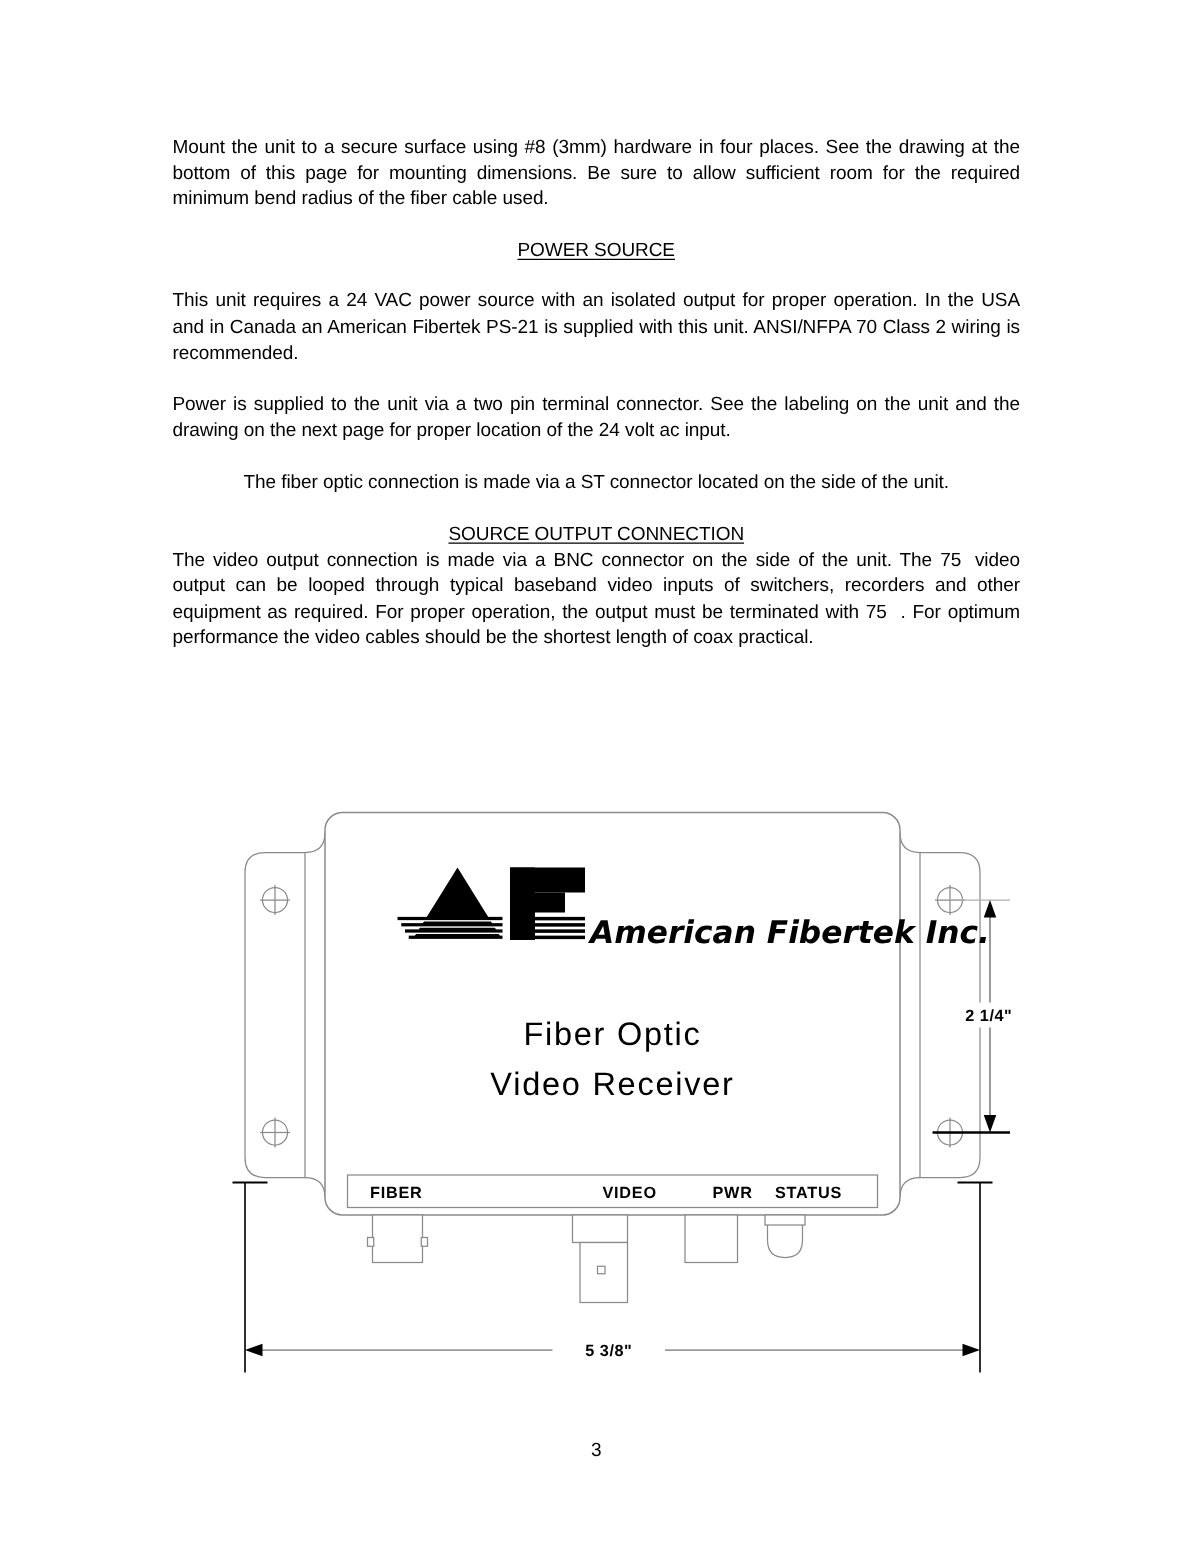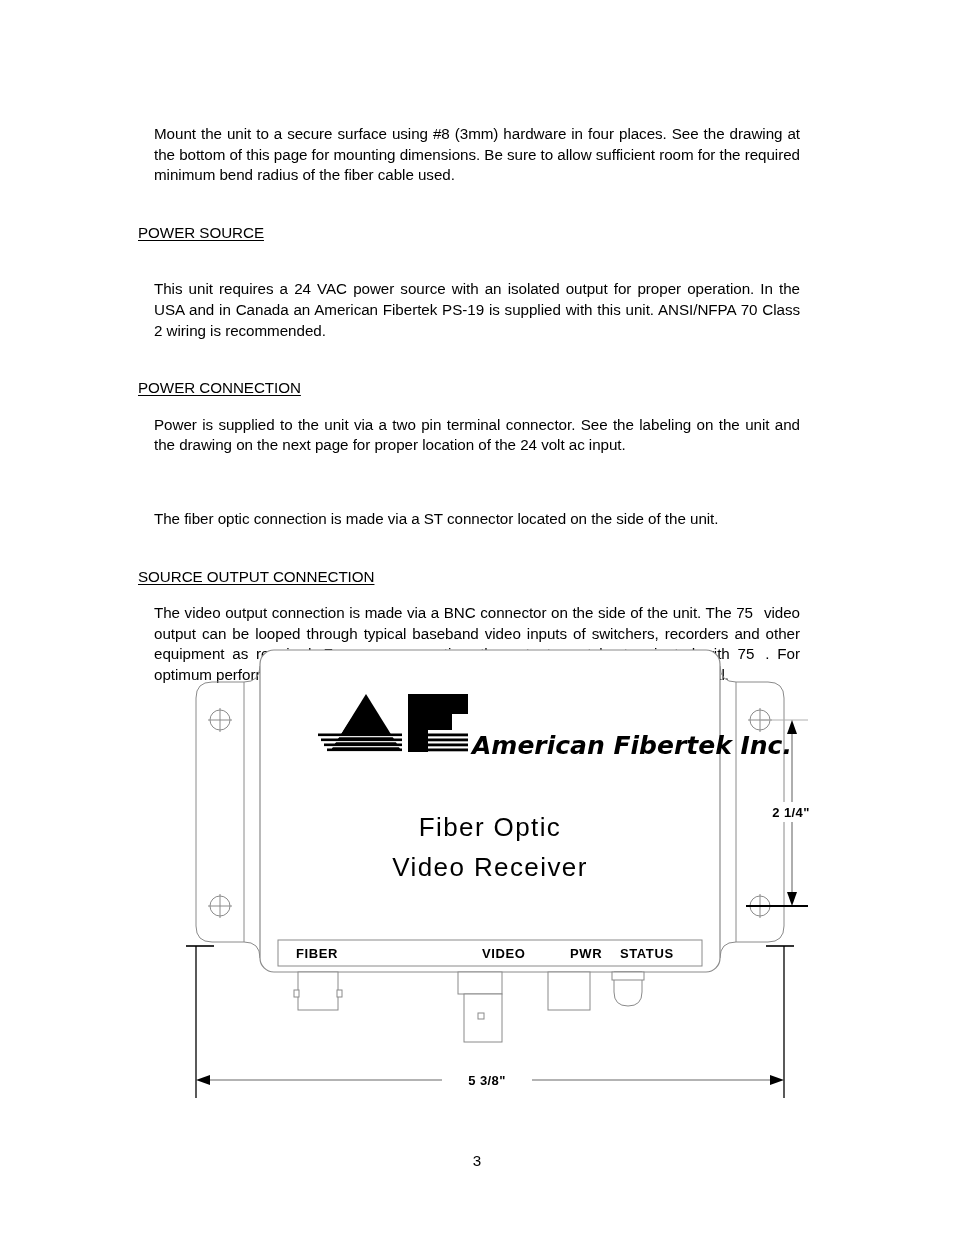--- a/index.html
+++ b/index.html
@@ -19,38 +19,39 @@
     background: #ffffff;
     overflow: hidden;
   }
   .content {
     position: absolute;
     left: 138px;
     top: 108px;
     width: 678px;
   }
   p.body-text {
-    margin: 16px;
+    margin: 0;
     font-size: 15.2px;
     line-height: 20.6px;
     text-align: justify;
     text-justify: inter-word;
     letter-spacing: -0.05px;
   }
   p.body-text.nojustify {
-    text-align: left;
+    text-align: center;
   }
   h2.section-heading {
     margin: 0;
     font-size: 15.2px;
     line-height: 20.6px;
     font-weight: normal;
     text-decoration: underline;
     text-underline-offset: 2px;
     letter-spacing: -0.05px;
+    text-align: center;
   }
   .gap-lg { height: 21px; }
   .gap-md { height: 20px; }
   .ohm-blank { display: inline-block; width: 11px; }
 
   
   .drawing-wrap {
     position: absolute;
     left: 170px;
     top: 636px;
@@ -83,25 +84,24 @@
   <div class="content">
 
     <p class="body-text">Mount the unit to a secure surface using #8 (3mm) hardware in four places. See the drawing at the bottom of this page for mounting dimensions. Be sure to allow sufficient room for the required minimum bend radius of the fiber cable used.</p>
 
     <div class="gap-lg"></div>
 
     <h2 class="section-heading">POWER SOURCE</h2>
 
     <div class="gap-md"></div>
 
-    <p class="body-text">This unit requires a 24 VAC power source with an isolated output for proper operation. In the USA and in Canada an American Fibertek PS-19 is supplied with this unit. ANSI/NFPA 70 Class 2 wiring is recommended.</p>
-
-    <div class="gap-lg"></div>
-
-    <h2 class="section-heading">POWER CONNECTION</h2>
+    <p class="body-text">This unit requires a 24 VAC power source with an isolated output for proper operation. In the USA and in Canada an American Fibertek PS-21 is supplied with this unit. ANSI/NFPA 70 Class 2 wiring is recommended.</p>
+
+    <div class="gap-lg"></div>
+
     <p class="body-text">Power is supplied to the unit via a two pin terminal connector. See the labeling on the unit and the drawing on the next page for proper location of the 24 volt ac input.</p>
 
     <div class="gap-lg"></div>
 
     <p class="body-text nojustify">The fiber optic connection is made via a ST connector located on the side of the unit.</p>
 
     <div class="gap-lg"></div>
 
     <h2 class="section-heading">SOURCE OUTPUT CONNECTION</h2>
     <p class="body-text"><span>The video output connection is made via a BNC connector on the side of the unit. The 75</span><span class="ohm-blank"></span><span>video output can be looped through typical baseband video inputs of switchers, recorders and other equipment as required. For proper operation, the output must be terminated with 75</span><span class="ohm-blank"></span><span>. For optimum performance the video cables should be the shortest length of coax practical.</span></p>

